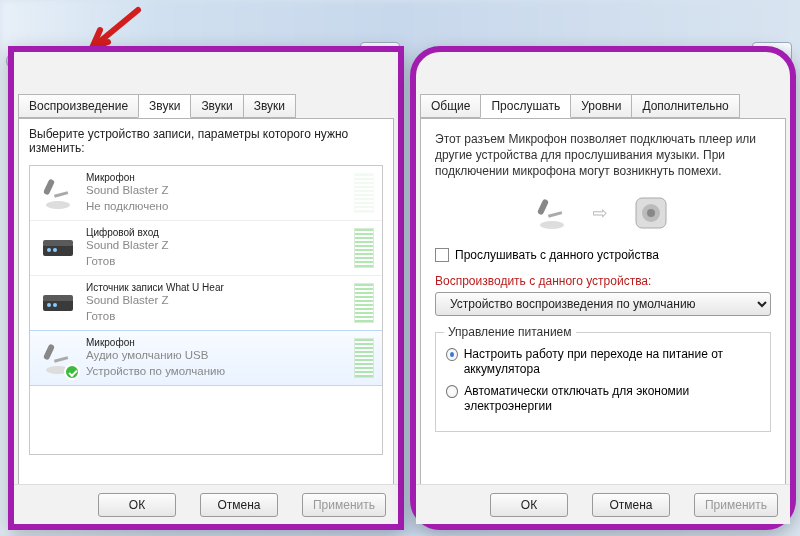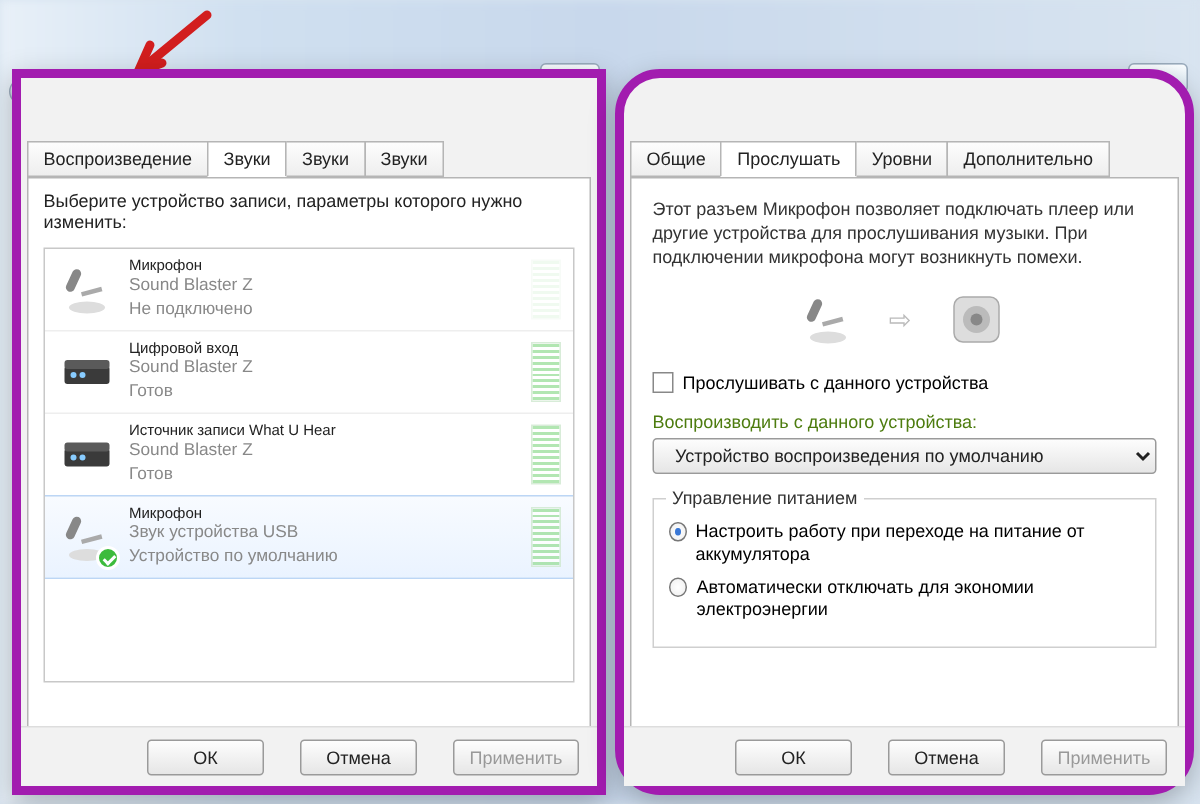--- a/index.html
+++ b/index.html
@@ -183,21 +183,21 @@
   .speaker-svg { width: 42px; height: 42px; }
 
   .chk-row {
     display: flex; align-items: flex-end; gap: 6px;
     padding: 0 14px 10px 14px;
   }
   .chkbox {
     width: 14px; height: 14px; border: 1px solid #888; background: #fff;
   }
   .section-label {
-    padding: 2px 14px 4px 14px; color: #4d7c0f;
+    padding: 2px 14px 4px 14px; color: #b91c1c;
   }
   .play-select {
     margin: 0 14px 10px 14px; width: calc(100% - 28px);
     height: 22px;
   }
 
   .groupbox {
     margin: 6px 14px; border: 1px solid #cfcfcf;
     padding: 8px 10px 10px 10px;
     position: relative;
@@ -319,21 +319,21 @@
         <div class="dev-ico">
           <svg class="mic-svg" viewBox="0 0 36 36">
               <ellipse cx="18" cy="30" rx="12" ry="4" fill="#ddd"></ellipse>
               <rect x="6" y="4" width="6" height="16" rx="3" fill="#888" transform="rotate(25 9 12)"></rect>
               <rect x="14" y="18" width="14" height="3" fill="#aaa" transform="rotate(-15 21 19)"></rect>
             </svg>
           <span class="check-badge"></span>
         </div>
         <div class="dev-text">
           <div class="dev-name">Микрофон</div>
-          <div class="dev-sub">Звук устройства USB</div>
+          <div class="dev-sub">Аудио умолчанию USB</div>
           <div class="dev-sub">Устройство по умолчанию</div>
         </div>
         <div class="level-meter"></div>
       </div>
 
     </div>
 
     <div class="btn-row">
       <button class="w7btn">Настроить</button>
       <div class="spacer"></div>

